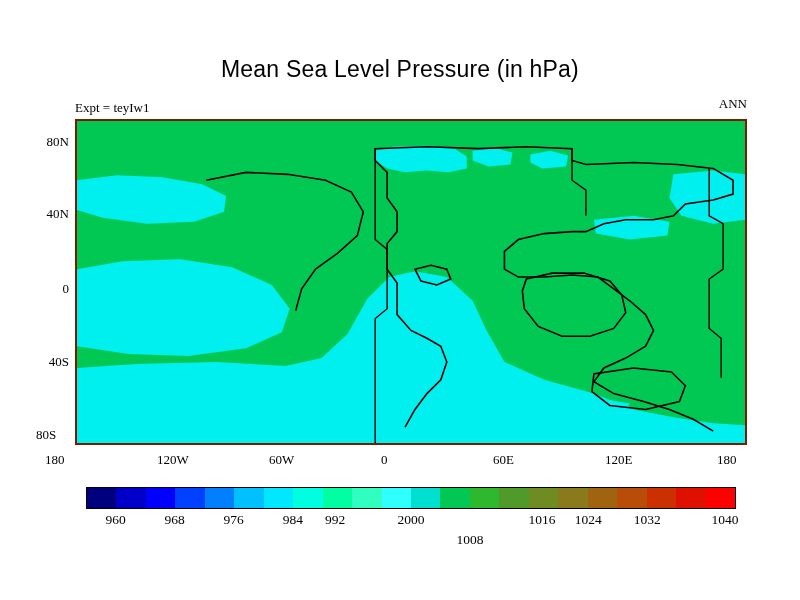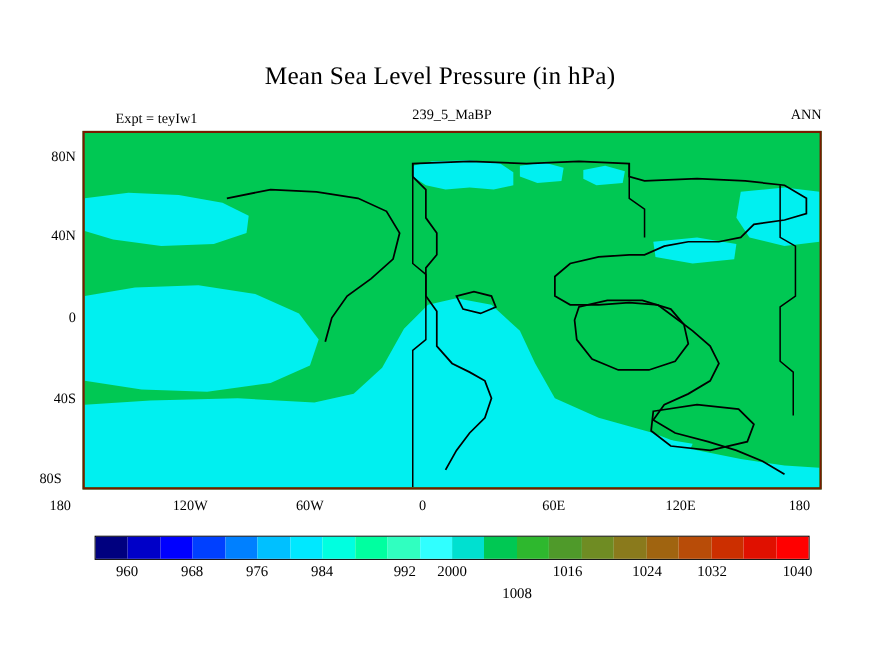--- a/index.html
+++ b/index.html
@@ -19,36 +19,35 @@
     width: 800px;
     height: 600px;
   }
   #chart-title {
     position: absolute;
     left: 0;
     top: 56px;
     width: 800px;
     text-align: center;
     font-size: 23px;
-    font-family: Liberation Serif, serif;
+    font-family: Liberation Sans, sans-serif;
     letter-spacing: 0.2px;
   }
   #subtitle-row {
     position: absolute;
     left: 75px;
     top: 96px;
     width: 672px;
     height: 18px;
     font-size: 13px;
   }
   #expt-label {
     position: absolute;
     left: 0;
     top: 4px;
-    margin-left: 30px;
   }
   #center-label {
     position: absolute;
     left: 0;
     top: 0;
     width: 672px;
     text-align: center;
   }
   #period-label {
     position: absolute;
@@ -121,21 +120,20 @@
 </style>
 </head>
 <body>
 
 <div id="page">
 
   <div id="chart-title">Mean Sea Level Pressure (in hPa)</div>
 
   <div id="subtitle-row">
     <span id="expt-label">Expt = teyIw1</span>
-    <span id="center-label">239_5_MaBP</span>
     <span id="period-label">ANN</span>
   </div>
 
   <div id="plot">
     <svg id="plot-inner" viewBox="0 0 672 326" preserveAspectRatio="none">
 
       <rect x="0" y="0" width="672" height="326" fill="#00c853"></rect>
 
       <g fill="#00f0f0">
 
@@ -239,22 +237,22 @@
       <div class="cb-cell" style="background: rgb(184, 76, 8);"></div>
       <div class="cb-cell" style="background: rgb(204, 47, 0);"></div>
       <div class="cb-cell" style="background: rgb(224, 16, 0);"></div>
       <div class="cb-cell" style="background: rgb(255, 0, 0);"></div>
     </div>
   <div id="cb-labels">
       <div class="cb-label" style="left: 4.54545px;">960</div>
       <div class="cb-label" style="left: 63.6364px;">968</div>
       <div class="cb-label" style="left: 122.727px;">976</div>
       <div class="cb-label" style="left: 181.818px;">984</div>
-      <div class="cb-label" style="left: 257px; text-align: center;">992</div>
+      <div class="cb-label" style="left: 224px; text-align: center;">992</div>
       <div class="cb-label" style="left: 300px;">2000</div>
       <div class="cb-label" style="left: 359.091px; margin-top: 20px;">1008</div>
-      <div class="cb-label" style="left: 405px;">1016</div>
+      <div class="cb-label" style="left: 431px;">1016</div>
       <div class="cb-label" style="left: 477.273px;">1024</div>
       <div class="cb-label" style="left: 536.364px;">1032</div>
       <div class="cb-label" style="left: 614px;">1040</div>
     </div>
 
 </div>
 
 </body></html>

